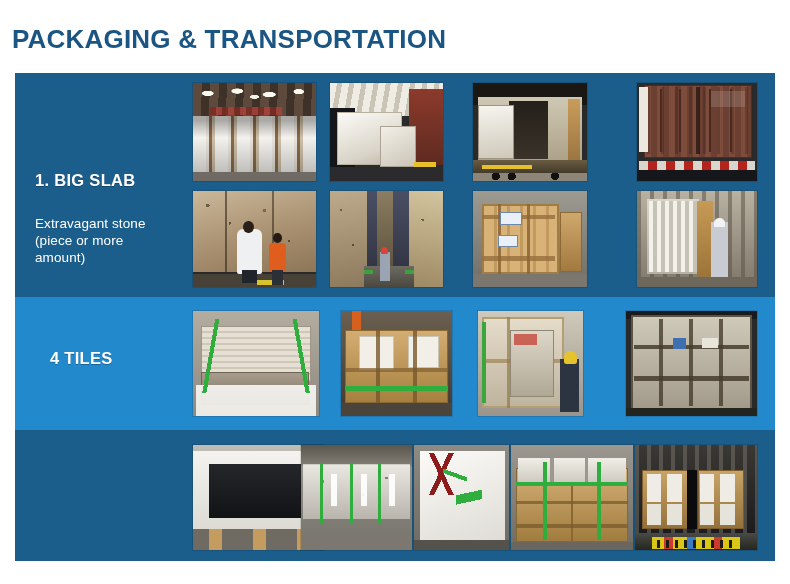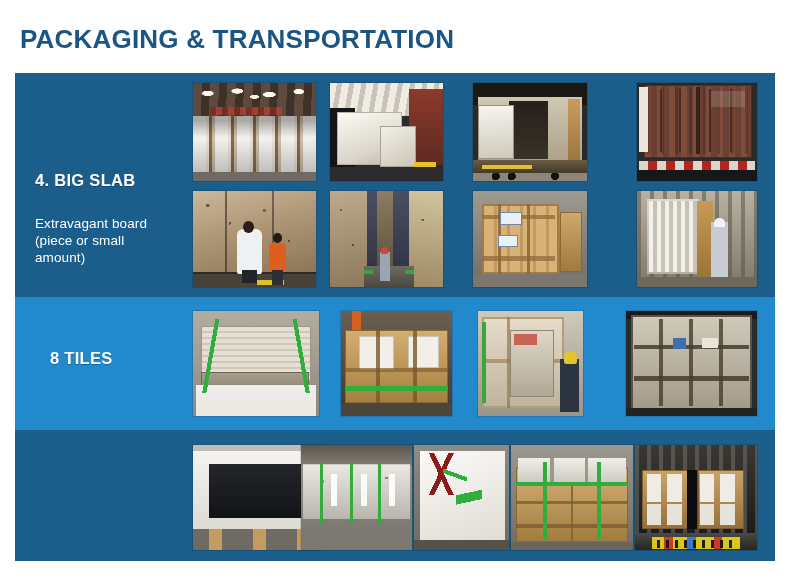--- a/index.html
+++ b/index.html
@@ -8,21 +8,21 @@
     width:790px;height:584px;
     background:#ffffff;
     font-family:"Liberation Sans","DejaVu Sans",sans-serif;
     overflow:hidden;
     position:relative;
   }
   #slide{position:absolute;inset:0;background:#fff;}
 
   
   .title{
-    position:absolute;left:20px;top:24px;
+    position:absolute;left:12px;top:24px;
     font-size:26px;font-weight:bold;letter-spacing:.2px;
     color:#1b5583;
     white-space:nowrap;
   }
 
   
   .panel{
     position:absolute;left:15px;top:73px;
     width:760px;height:488px;
     background:#1b5e8c;
@@ -467,23 +467,23 @@
 
   <div class="title">PACKAGING &amp; TRANSPORTATION</div>
 
   <div class="panel">
 
     <div class="band band-a"></div>
     <div class="band band-b"></div>
     <div class="band band-c"></div>
 
     <div class="labelcol">
-      <div class="lbl lbl-big lbl2">4. BIG SLAB</div>
-      <div class="lbl lbl-sub lbl3">Extravagant board (piece or small amount)</div>
-      <div class="lbl lbl-big lbl4">8 TILES</div>
+      <div class="lbl lbl-big lbl2">1. BIG SLAB</div>
+      <div class="lbl lbl-sub lbl3">Extravagant stone (piece or more amount)</div>
+      <div class="lbl lbl-big lbl4">4 TILES</div>
     </div>
 
     <div class="row r1">
       <div class="cell r1c1">
         <div class="ph">
             <i class="wh-roof"></i>
             <i class="wh-lights"></i>
             <i class="wh-banner"></i>
             <i class="slabs-white"></i>
             <i class="slabs-shadow"></i>

